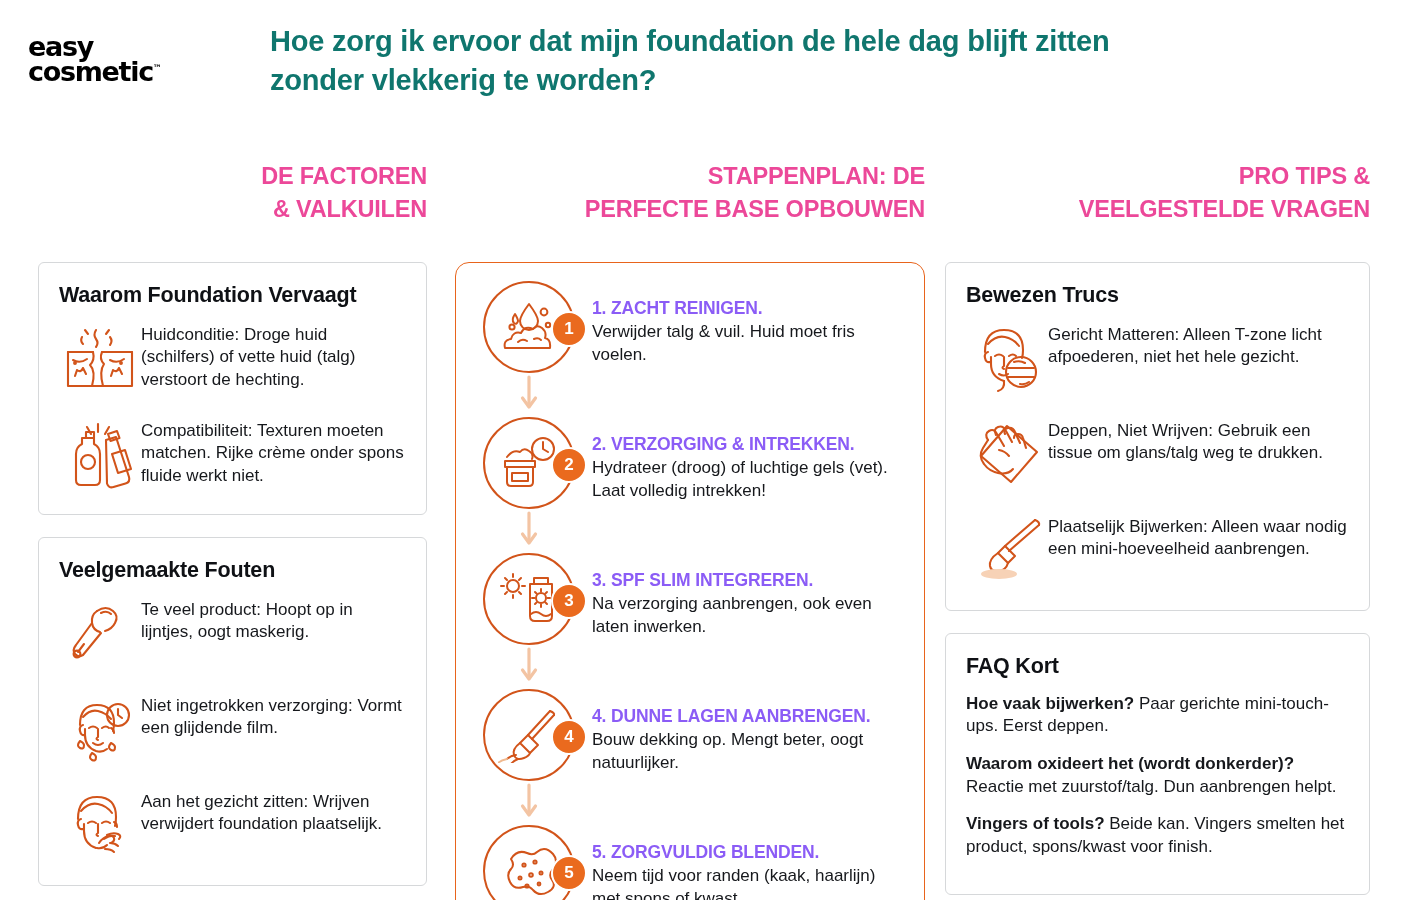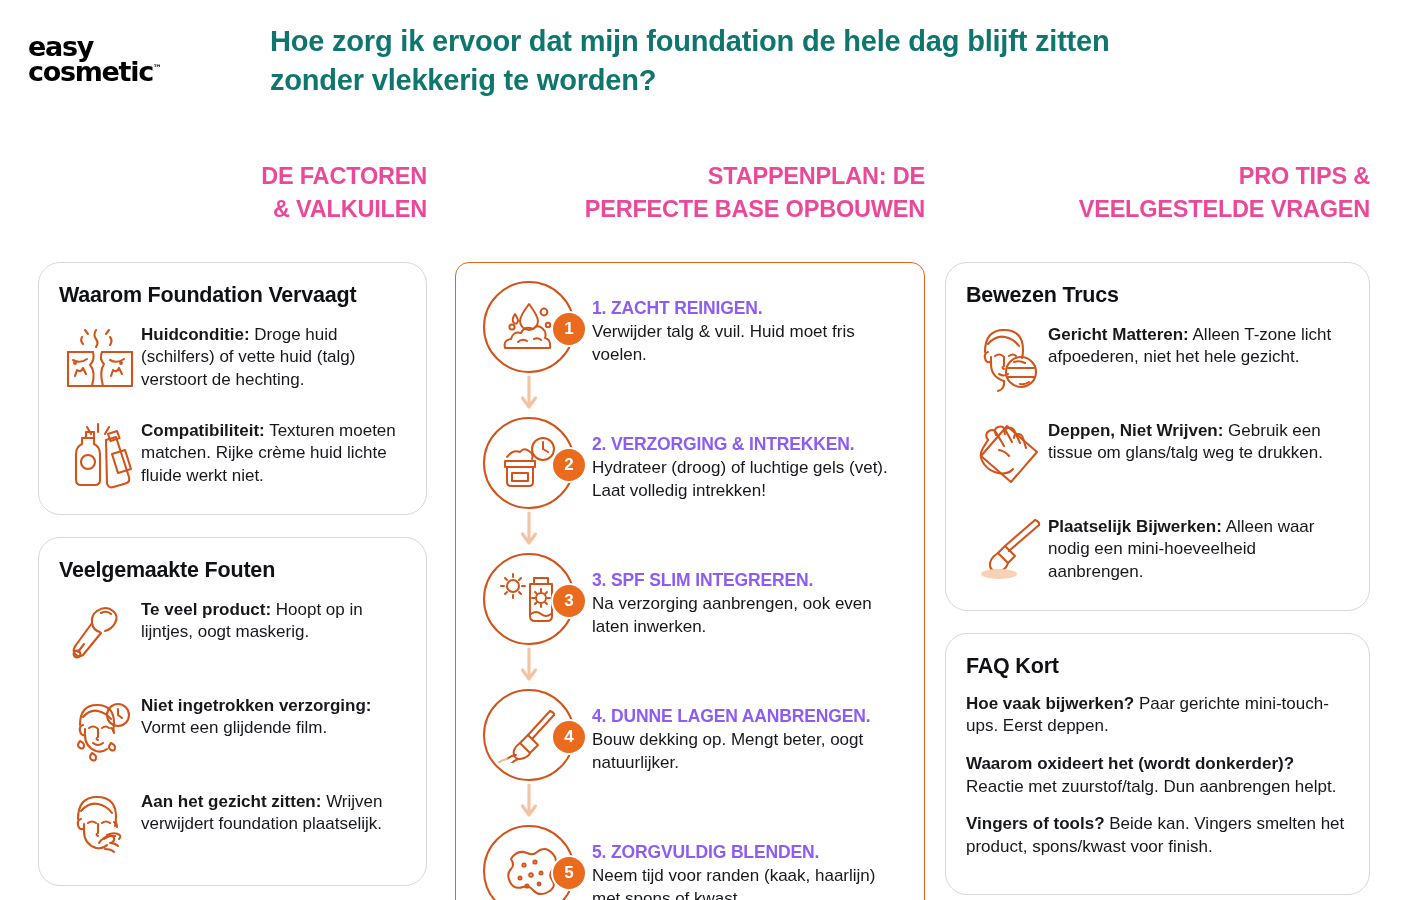--- a/index.html
+++ b/index.html
@@ -57,21 +57,21 @@
     font-weight:bold;
     line-height:1.42;
     letter-spacing:-0.2px;
     color:#ec4899;
     margin-bottom:35px;
   }
 
   
   .card {
     border:1.4px solid #d6d8da;
-    border-radius:22px;
+    border-radius:6px;
     background:#fff;
     padding:20px 22px 20px 20px;
   }
   .card + .card { margin-top:22px; }
   .card-title {
     font-size:21.5px;
     font-weight:bold;
     color:#0f1115;
     letter-spacing:-0.2px;
     margin-bottom:14px;
@@ -80,21 +80,21 @@
   .row { display:flex; align-items:flex-start; margin-bottom:22px; }
   .row:last-child { margin-bottom:2px; }
   .row .ico { flex:0 0 82px; width:82px; height:74px; display:flex; align-items:center; justify-content:center; }
   .row .txt {
     flex:1;
     font-size:17px;
     line-height:1.33;
     color:#16181c;
     padding-top:2px;
   }
-  .row .txt b { font-weight:bold; }
+  .row .txt b { font-weight:normal; }
 
   
   .steps-card {
     border:1.5px solid #e8641c;
     border-radius:14px;
     padding:18px 16px 18px 14px;
     background:#fff;
   }
   .step {
     display:flex; align-items:flex-start;
@@ -212,21 +212,21 @@
                 <path d="M22 18 h8 v6 q6 3 6 10 v26 q0 5 -5 5 h-14 q-5 0 -5 -5 v-26 q0 -7 6 -10 v-6 z"></path>
                 <path d="M22 12 h8 v6 h-8 z"></path>
                 <circle cx="24" cy="42" r="7"></circle>
                 <path d="M42 20 l10 -3 l13 40 q1.5 5 -3.5 6.5 l-12 3.5 q-5 1.5 -6.5 -3.5 z"></path>
                 <path d="M44 14 l9 -3 l2.5 7 l-9 3 z"></path>
                 <path d="M48 34 l13 -4 l6 19 l-13 4 z"></path>
               </g>
             </svg>
           </div>
           <div class="txt">
-            <b>Compatibiliteit:</b><span> Texturen moeten matchen. Rijke crème huid lichte fluide werkt niet.</span>
+            <b>Compatibiliteit:</b><span> Texturen moeten matchen. Rijke crème onder spons fluide werkt niet.</span>
           </div>
         </div>
       </div>
 
       <div class="card">
         <div class="card-title">Veelgemaakte Fouten</div>
 
         <div class="row">
           <div class="ico">
             <svg width="72" height="70" viewBox="0 0 72 70">

